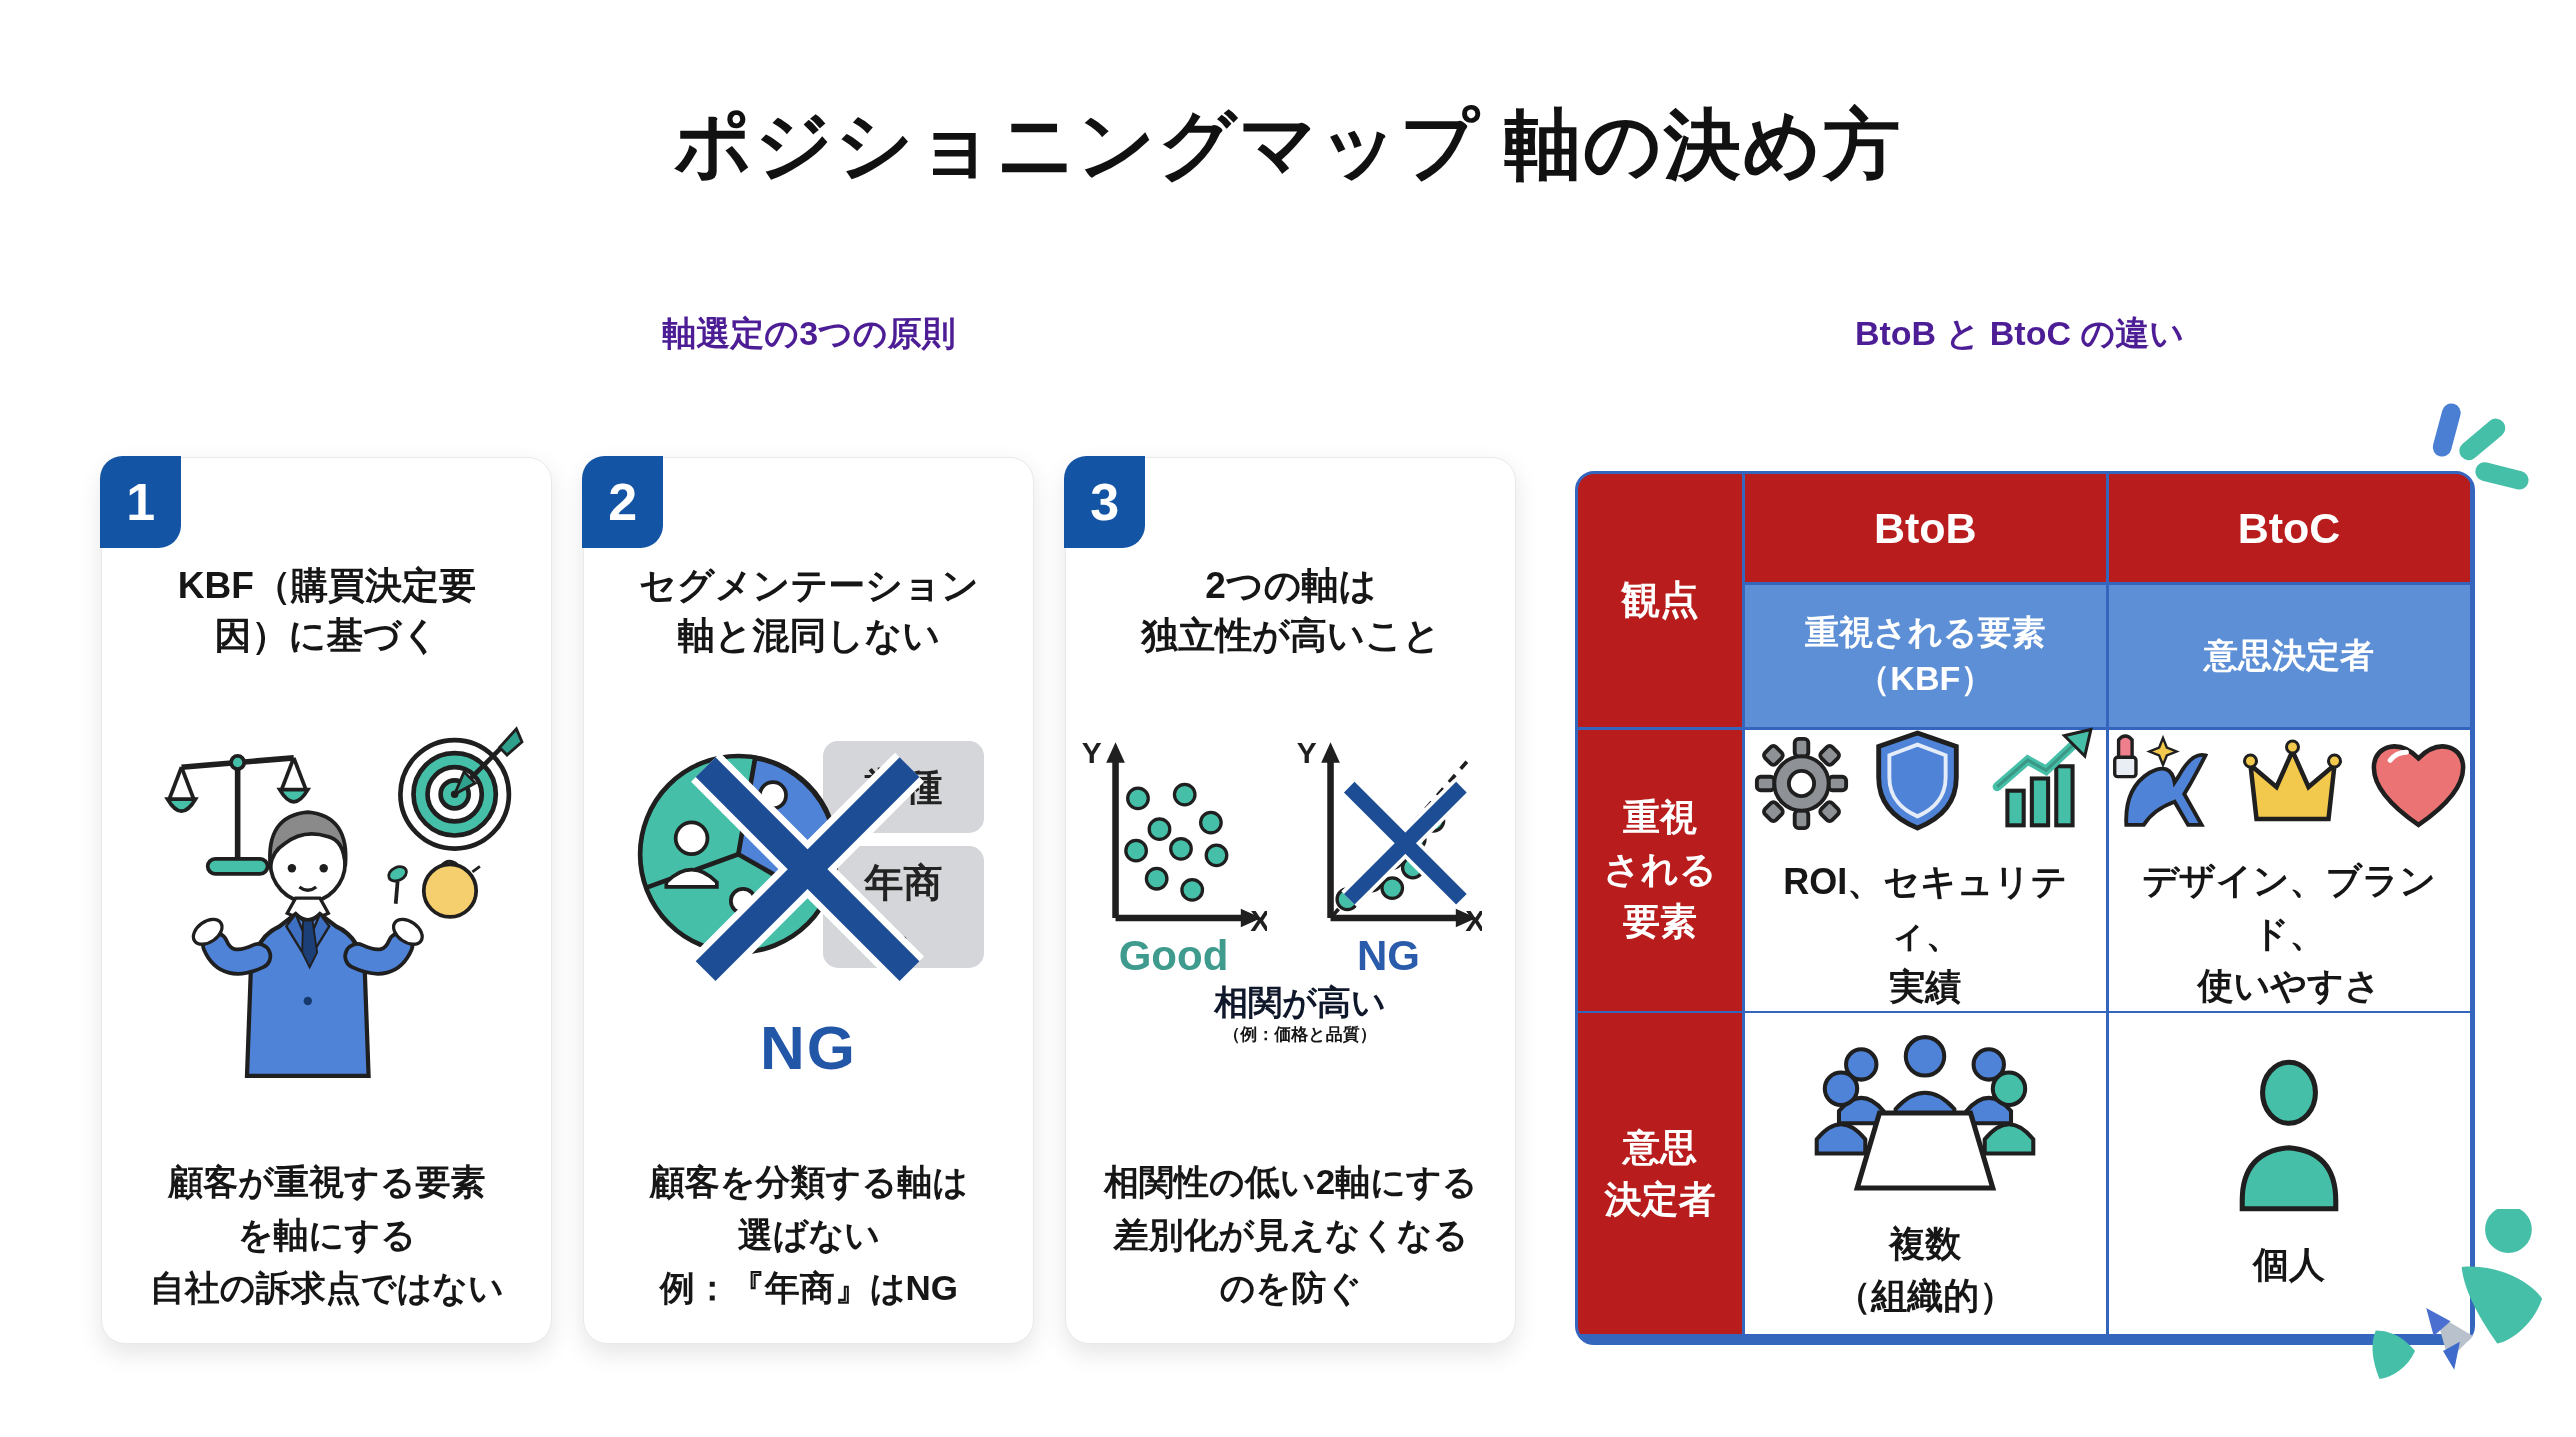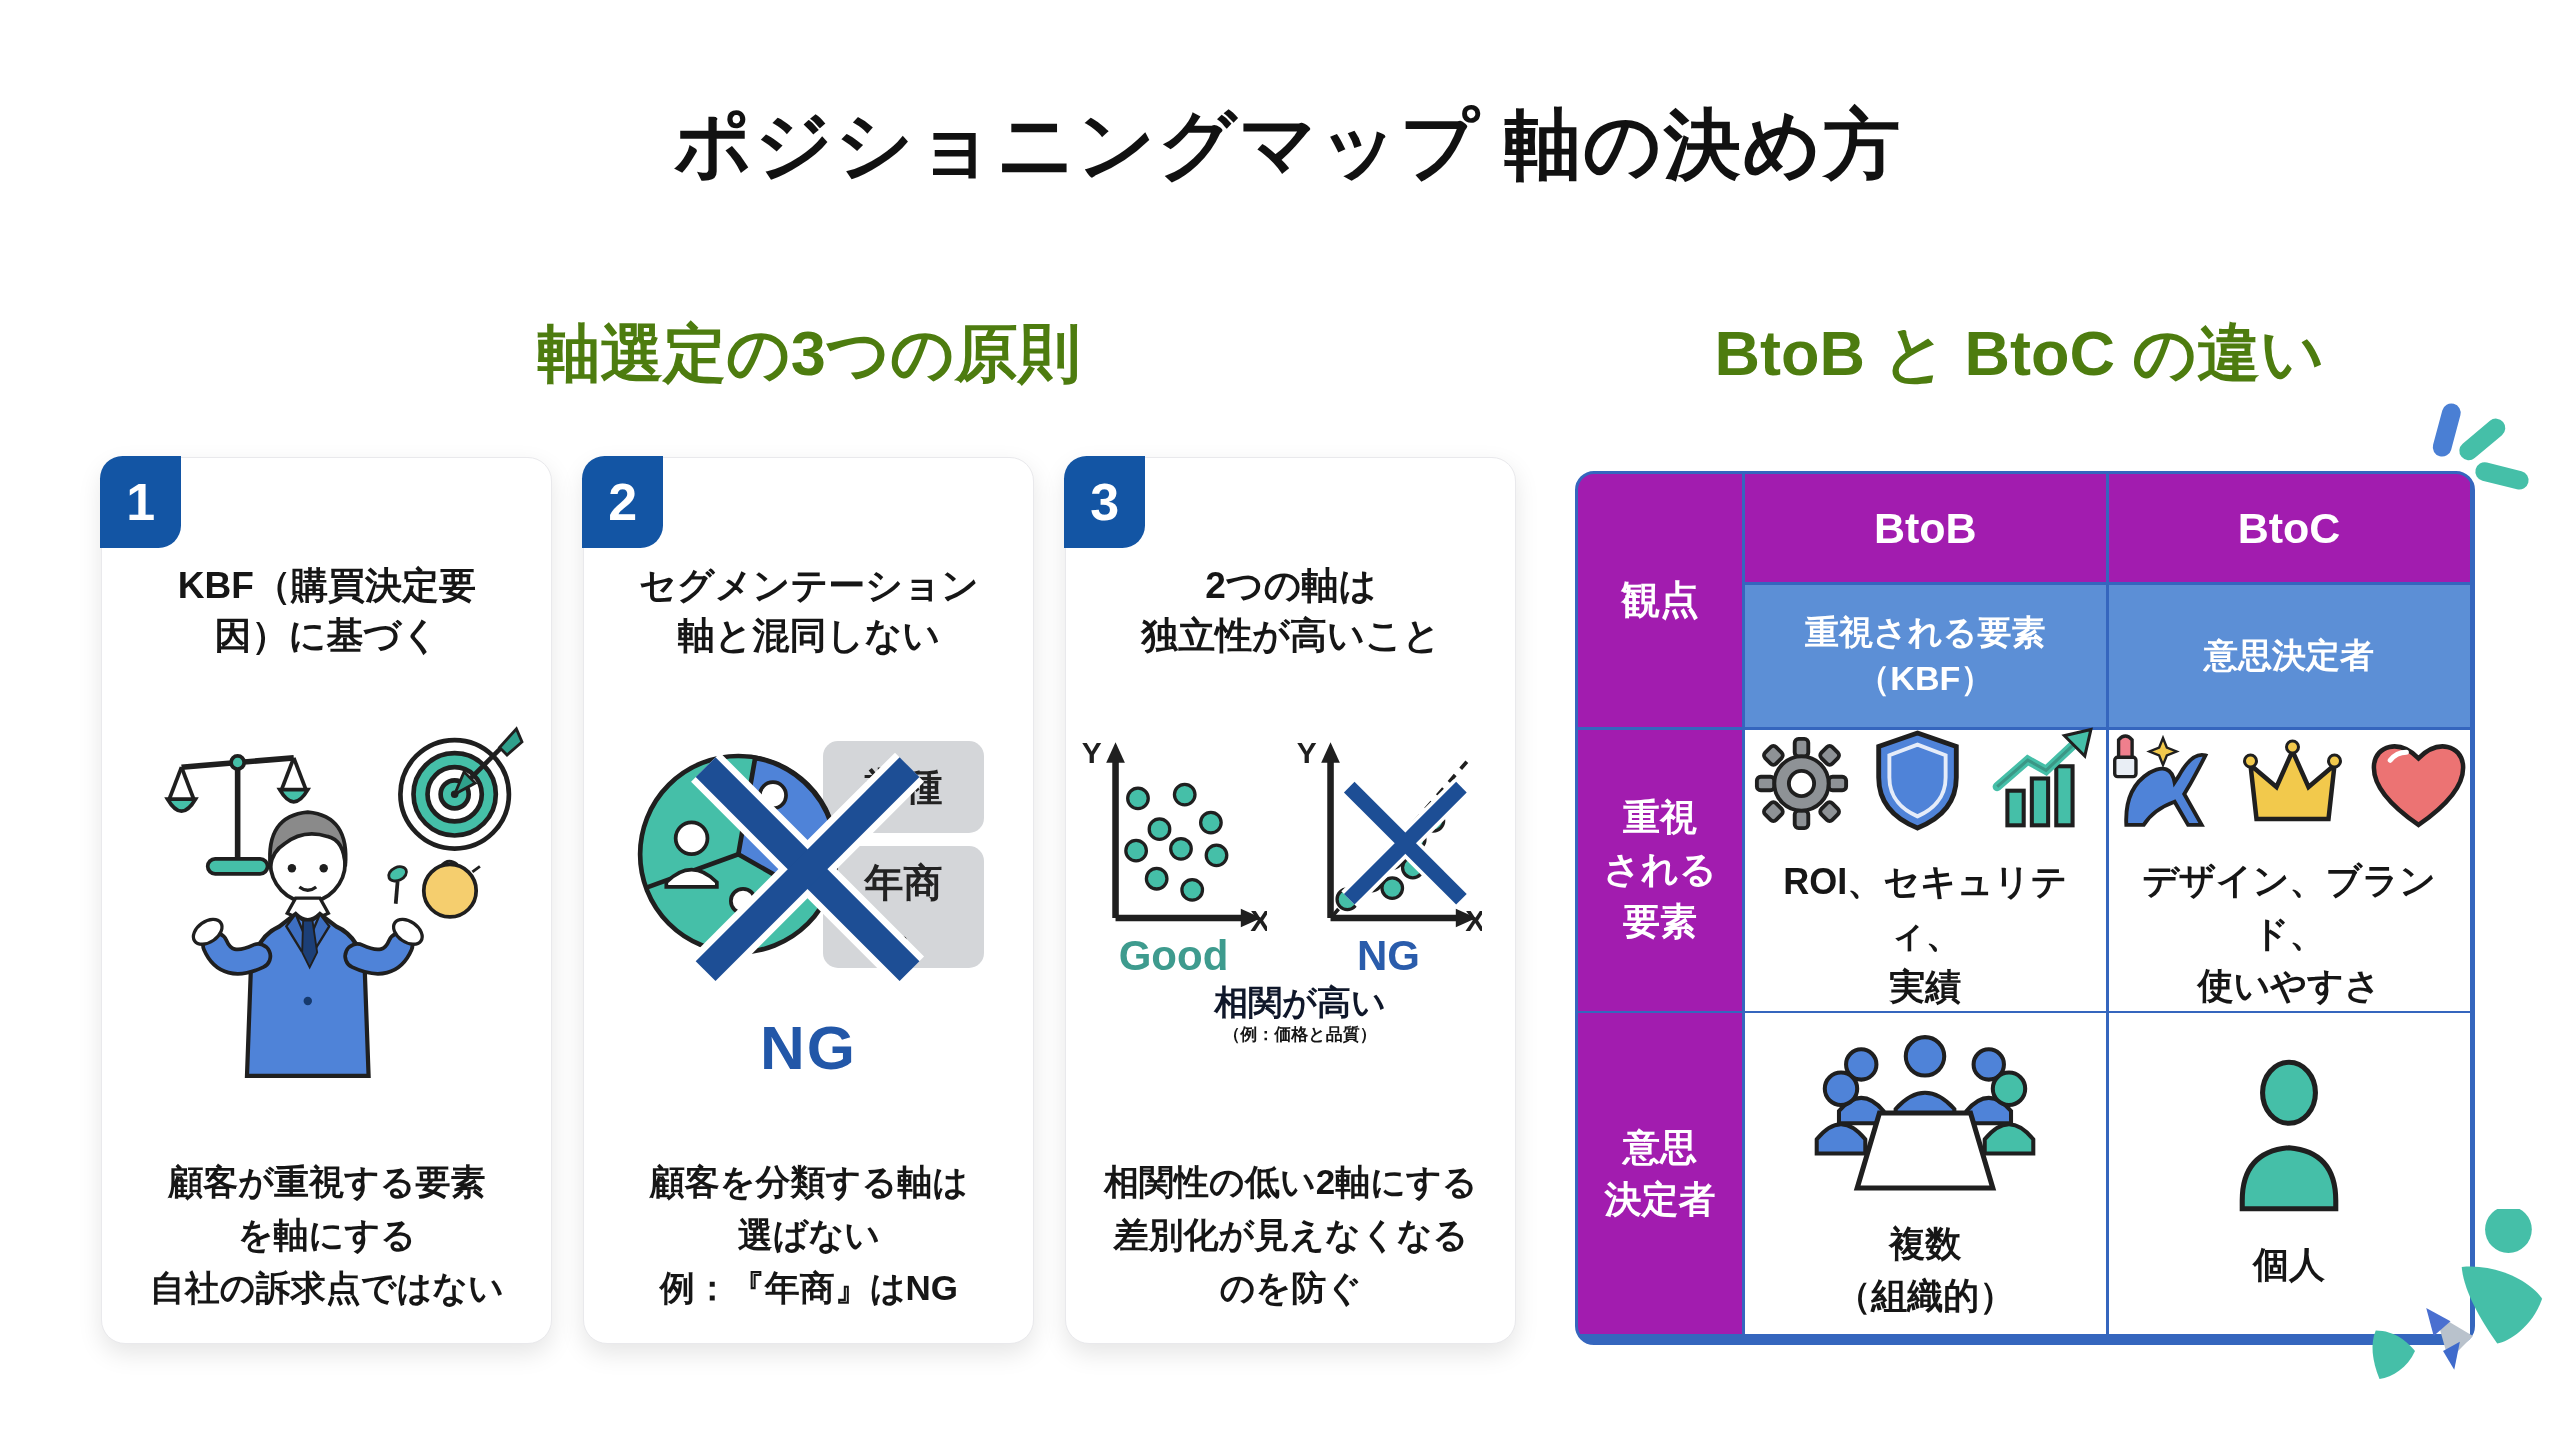--- a/index.html
+++ b/index.html
@@ -9,21 +9,21 @@
   }
   .pre{white-space:pre-line;}
 
   
   .page-title{
     position:absolute;top:94px;left:0;width:100%;text-align:center;
     font-size:77px;font-weight:900;letter-spacing:1.9px;color:#111;
   }
   .section-heading{
     position:absolute;top:311px;text-align:center;
-    font-size:63px;font-weight:800;color:#4d7c0f;
+    font-size:34px;font-weight:800;color:#4c1d95;
   }
   #heading-principles{left:103px;width:1412px;}
   #heading-comparison{left:1575px;width:889px;}
 
   
   .card{
     position:absolute;top:457px;width:449px;height:885px;background:#fff;
     border:1.9px solid #e9e9ec;border-radius:24px;
     box-shadow:0 9.4px 24px rgba(0,0,0,.10);
   }
@@ -62,21 +62,21 @@
   .note2{position:absolute;top:565px;left:56px;width:356px;text-align:center;font-size:17px;font-weight:800;color:#161616;}
 
   
   .cmp-table{
     position:absolute;left:1575px;top:471px;width:894px;height:868px;
     border:3.7px solid #3566be;border-radius:19px;background:#3566be;overflow:hidden;
     display:grid;grid-template-columns:164px 361px 361px;grid-template-rows:108px 142px 281px 321px;
     gap:2.8px;
   }
   .cell{display:flex;align-items:center;justify-content:center;text-align:center;}
-  .navy{background:#a21caf;color:#fff;}
+  .navy{background:#b91c1c;color:#fff;}
   .lightblue{background:#5c8fd6;color:#fff;}
   .white{background:#fff;}
   .corner-cell{grid-column:1;grid-row:1/3;font-size:39px;font-weight:800;}
   .col-head{font-size:43px;font-weight:800;}
   .sub-head{font-size:34px;font-weight:800;line-height:1.35;}
   .row-label{font-size:37px;font-weight:800;line-height:1.4;}
   .body-cell{flex-direction:column;gap:24px;padding:9.4px 7.5px;align-items:center;}
   .icon-row{display:flex;align-items:flex-end;justify-content:center;gap:19px;}
   .cell-text{font-size:36px;font-weight:800;line-height:1.45;color:#161616;}
 

